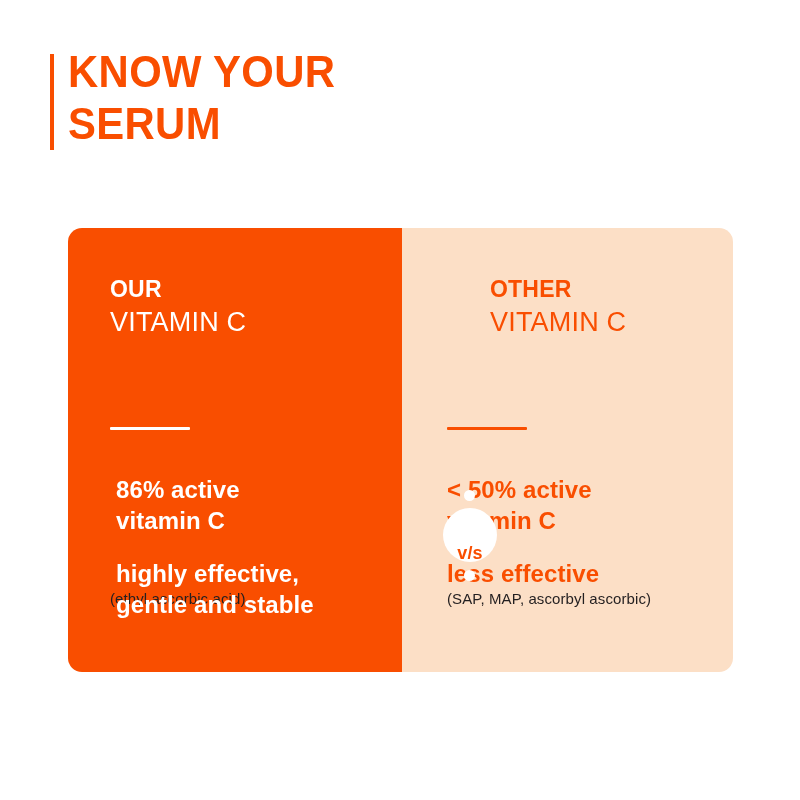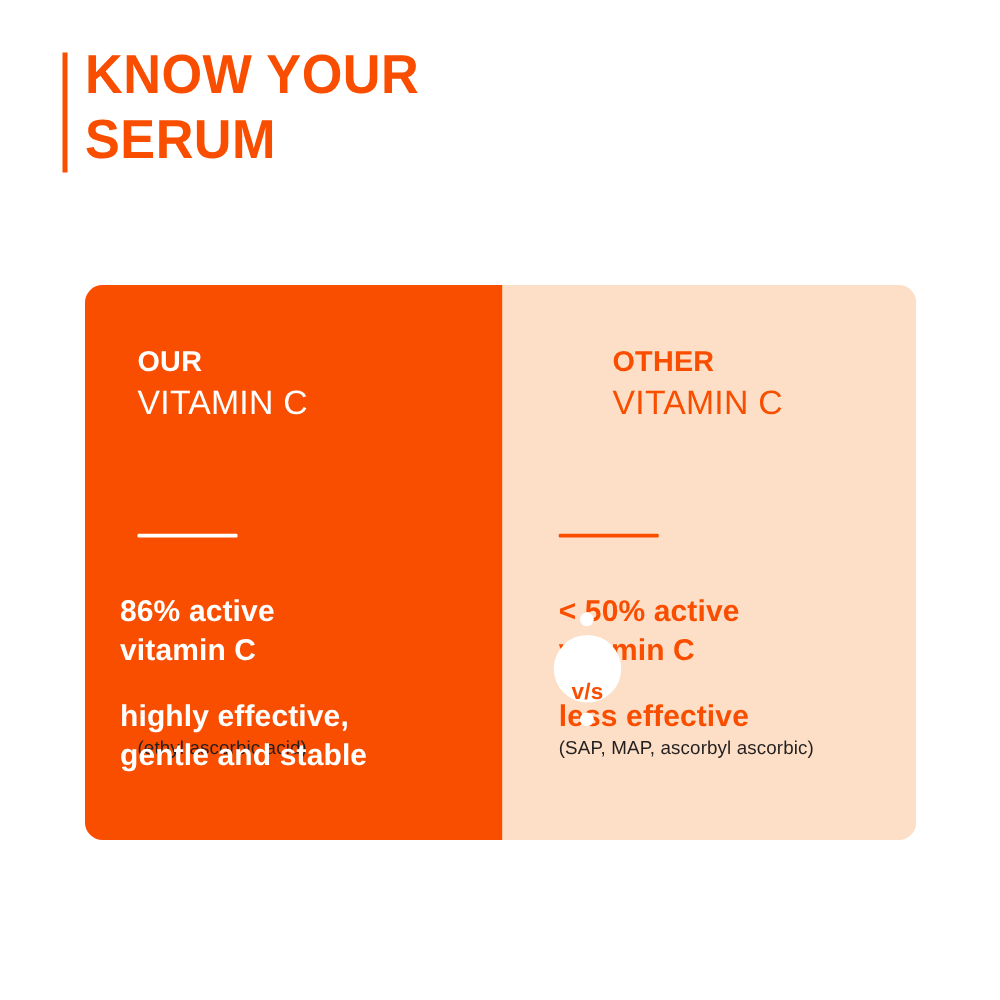--- a/index.html
+++ b/index.html
@@ -19,21 +19,21 @@
     position: relative;
     width: 800px;
     height: 800px;
     background: #ffffff;
   }
 
   
   #heading-block {
     position: absolute;
     left: 50px;
-    top: 40px;
+    top: 52px;
     width: 420px;
     height: 100px;
   }
   #heading-accent-bar {
     position: absolute;
     left: 0px;
     top: 2px;
     width: 4px;
     height: 96px;
     background: #F94E00;
@@ -134,21 +134,21 @@
     width: 80px;
     height: 3px;
     border-radius: 1px;
   }
   #panel-our .rule { background: #FFFFFF; }
   #panel-other .rule { background: #F94E00; left: 45px; }
 
   .facts {
     position: absolute;
     top: 246px;
-    left: 28px;
+    left: 48px;
     right: 12px;
   }
   #panel-other .facts { left: 45px; }
 
   .fact {
     font-size: 24px;
     font-weight: 600;
     line-height: 31px;
     letter-spacing: 0.1px;
     margin: 0 0 22px 0;

